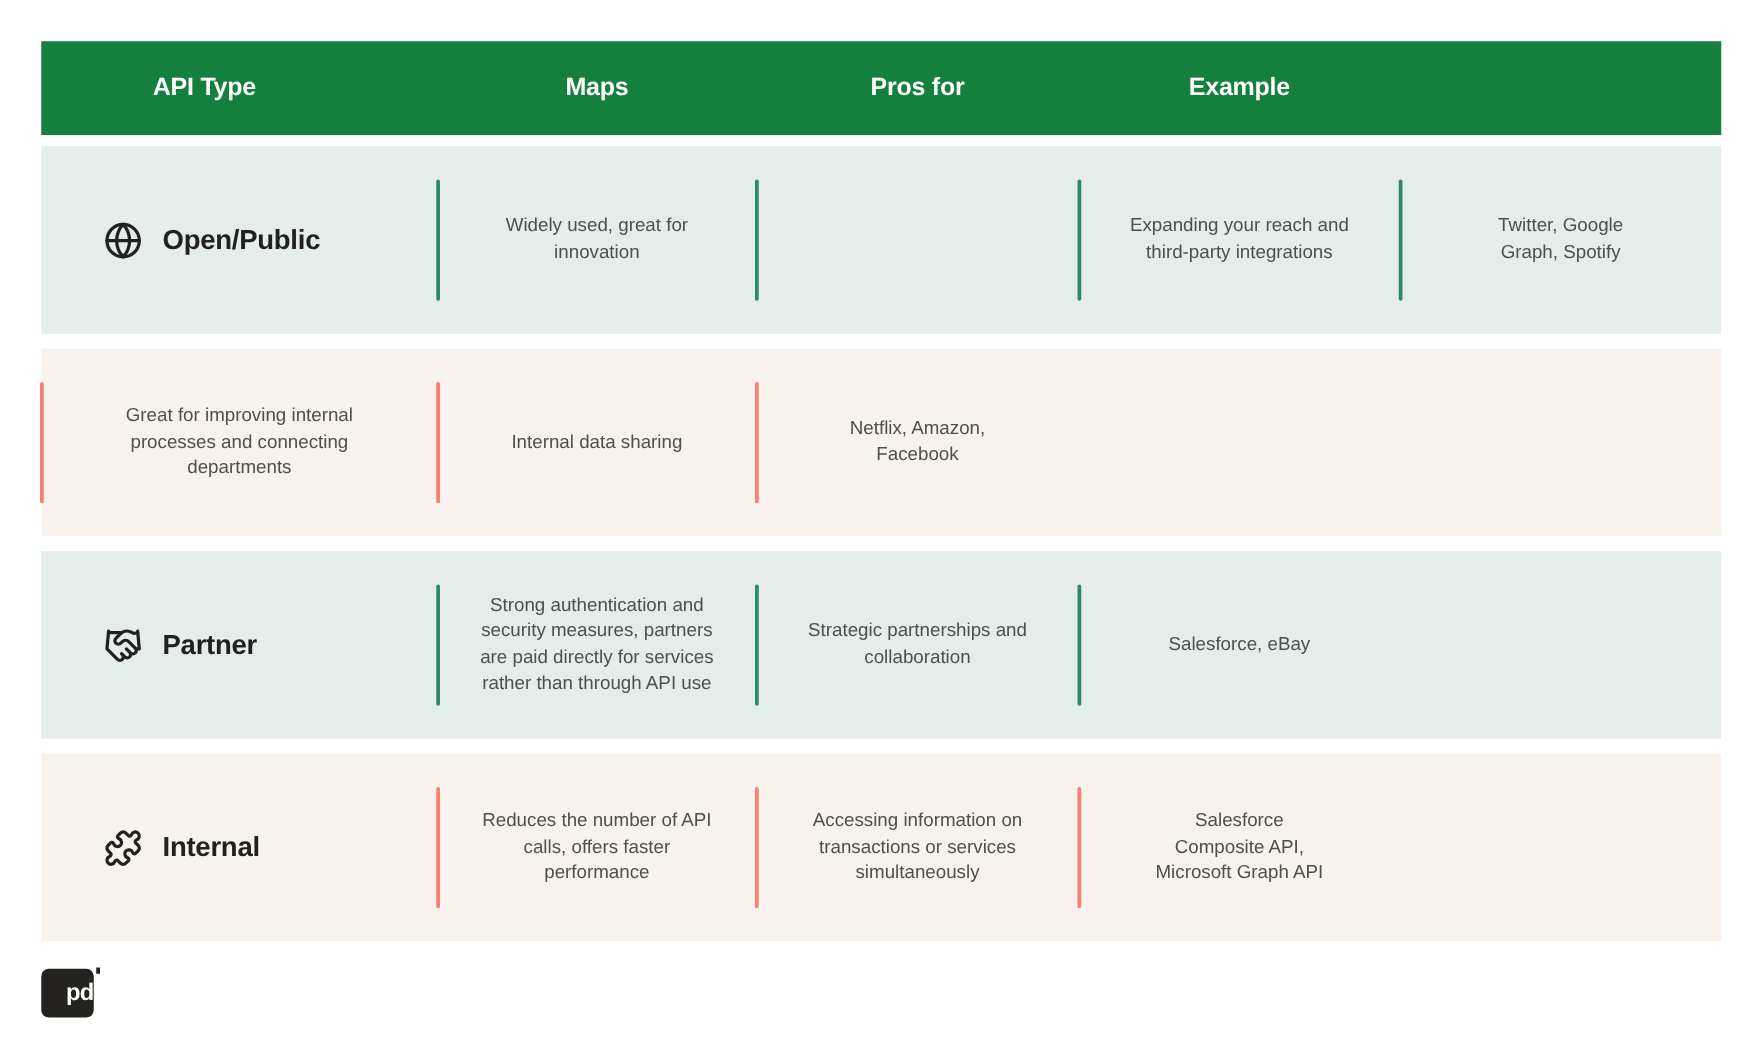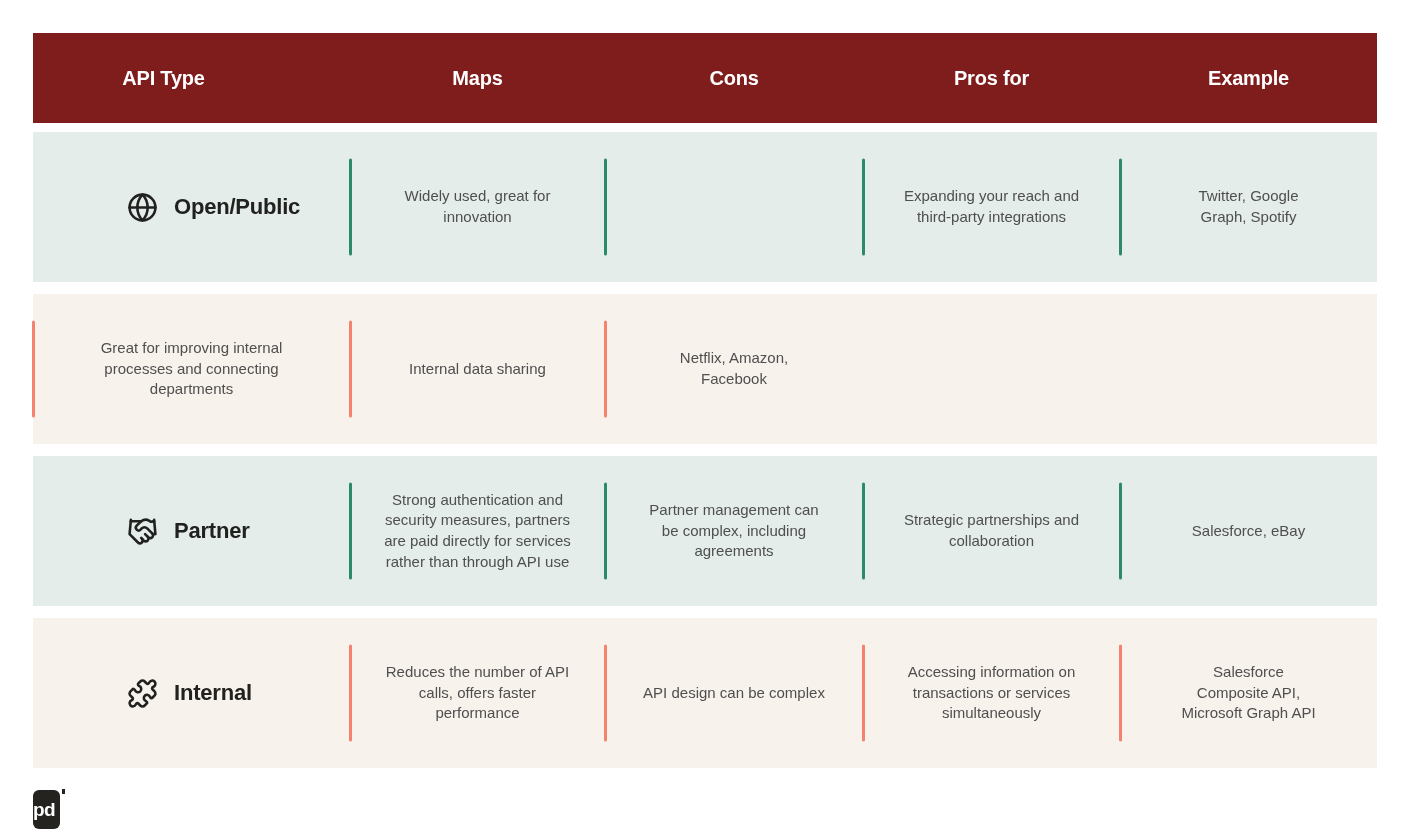--- a/index.html
+++ b/index.html
@@ -7,22 +7,22 @@
     width:1410px;height:838px;background:#ffffff;
     font-family:"Liberation Sans","DejaVu Sans",sans-serif;
     overflow:hidden;
   }
   .wrap{padding:33px 33px 0 33px;}
 
   
   .head{
     display:grid;
     grid-template-columns:317px 255px 258px 257px 257px;
-    height:90px;align-items:center;
-    background:#7f1d1d;
+    height:75px;align-items:center;
+    background:#15803d;
   }
   .hcell{
     color:#ffffff;font-weight:bold;font-size:20px;
     text-align:center;letter-spacing:-0.2px;
   }
   .hcell.first{padding-right:56px;}
 
   
   .row{
     display:grid;
@@ -38,53 +38,52 @@
   .cell{position:relative;display:flex;align-items:center;justify-content:center;}
   .divider{
     position:absolute;left:-1.5px;top:50%;transform:translateY(-50%);
     width:3px;height:97px;border-radius:2px;
   }
   .text-cell p{
     margin:0;font-size:15px;line-height:1.38;color:#4f4f4f;
     text-align:center;white-space:pre-line;
   }
 
-  .type-cell{justify-content:flex-start;padding-left:50px;gap:16px;margin-left:44px;}
+  .type-cell{justify-content:flex-start;padding-left:50px;gap:16px;}
   .type-label{
     font-size:22px;font-weight:bold;color:#21211f;letter-spacing:-0.2px;
   }
   .icon{display:block;width:31px;height:31px;flex:0 0 31px;}
   .icon svg{width:31px;height:31px;display:block;}
   .icon svg *{
     stroke:#21211f;stroke-width:2;fill:none;
     stroke-linecap:round;stroke-linejoin:round;
   }
   .icon svg .dot{fill:#21211f;stroke:none;}
 
   
   .logo{
     position:relative;margin:22px 0 0 0;
-    width:27px;height:39px;border-radius:6px;background:#25231f;
-    display:flex;align-items:center;justify-content:flex-start;
+    width:42px;height:39px;border-radius:6px;background:#25231f;
+    display:flex;align-items:center;justify-content:flex-end;
     color:#ffffff;font-weight:bold;font-size:19px;letter-spacing:-0.5px;
   }
   .logo .reg{
     position:absolute;top:-1px;right:-5px;
     width:3px;height:5px;background:#25231f;
   }
 </style>
 </head>
 <body>
 
 <div class="wrap">
 
   <header class="head">
     <div class="hcell first">API Type</div>
     <div class="hcell">Maps</div>
-    <div class="hcell">Cons</div>
     <div class="hcell">Pros for</div>
     <div class="hcell">Example</div>
   </header>
 
   <section class="row theme-green">
     <div class="cell type-cell">
       <span class="icon">
         <svg viewBox="0 0 24 24">
           <circle cx="12" cy="12" r="10"></circle>
           <path d="M12 2a14.5 14.5 0 0 0 0 20 14.5 14.5 0 0 0 0-20"></path>
@@ -146,26 +145,20 @@
     </div>
     <div class="cell text-cell">
       <span class="divider"></span>
       <p>Strong authentication and
 security measures, partners
 are paid directly for services
 rather than through API use</p>
     </div>
     <div class="cell text-cell">
       <span class="divider"></span>
-      <p>Partner management can
-be complex, including
-agreements</p>
-    </div>
-    <div class="cell text-cell">
-      <span class="divider"></span>
       <p>Strategic partnerships and
 collaboration</p>
     </div>
     <div class="cell text-cell">
       <span class="divider"></span>
       <p>Salesforce, eBay</p>
     </div>
   </section>
 
   <section class="row theme-cream">
@@ -178,24 +171,20 @@
       <span class="type-label">Internal</span>
     </div>
     <div class="cell text-cell">
       <span class="divider"></span>
       <p>Reduces the number of API
 calls, offers faster
 performance</p>
     </div>
     <div class="cell text-cell">
       <span class="divider"></span>
-      <p>API design can be complex</p>
-    </div>
-    <div class="cell text-cell">
-      <span class="divider"></span>
       <p>Accessing information on
 transactions or services
 simultaneously</p>
     </div>
     <div class="cell text-cell">
       <span class="divider"></span>
       <p>Salesforce
 Composite API,
 Microsoft Graph API</p>
     </div>

